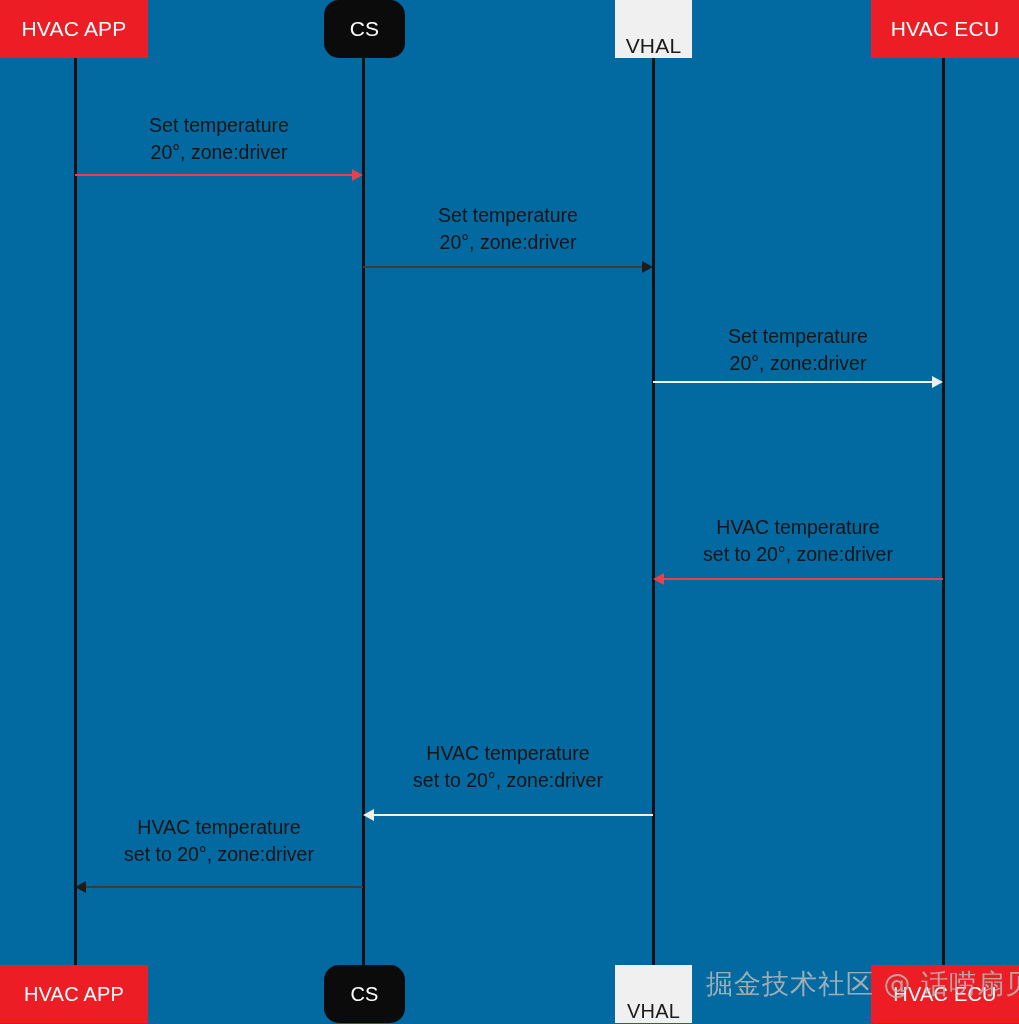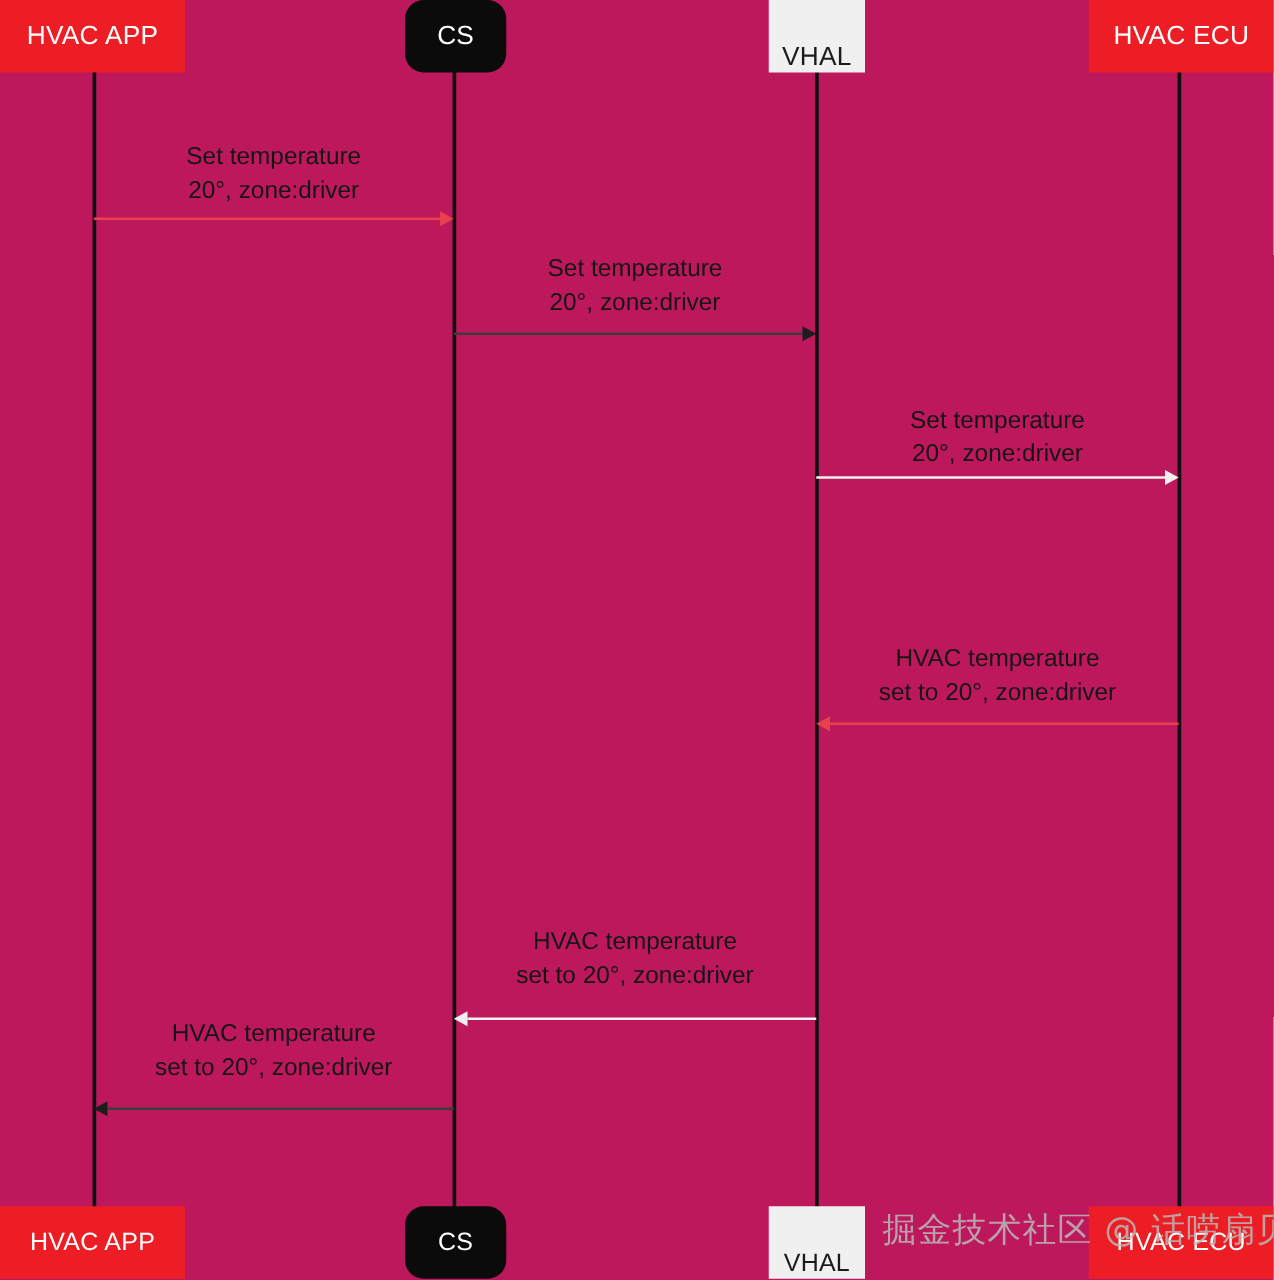--- a/index.html
+++ b/index.html
@@ -7,21 +7,21 @@
     padding: 0;
     background: #ffffff;
   }
   body {
     font-family: "Liberation Sans", sans-serif;
   }
   #canvas {
     position: relative;
     width: 1019px;
     height: 1024px;
-    background: #be185d;
+    background: #0369a1;
     overflow: hidden;
   }
 
   
   .lifeline {
     position: absolute;
     width: 3px;
     background: #111111;
   }
 

